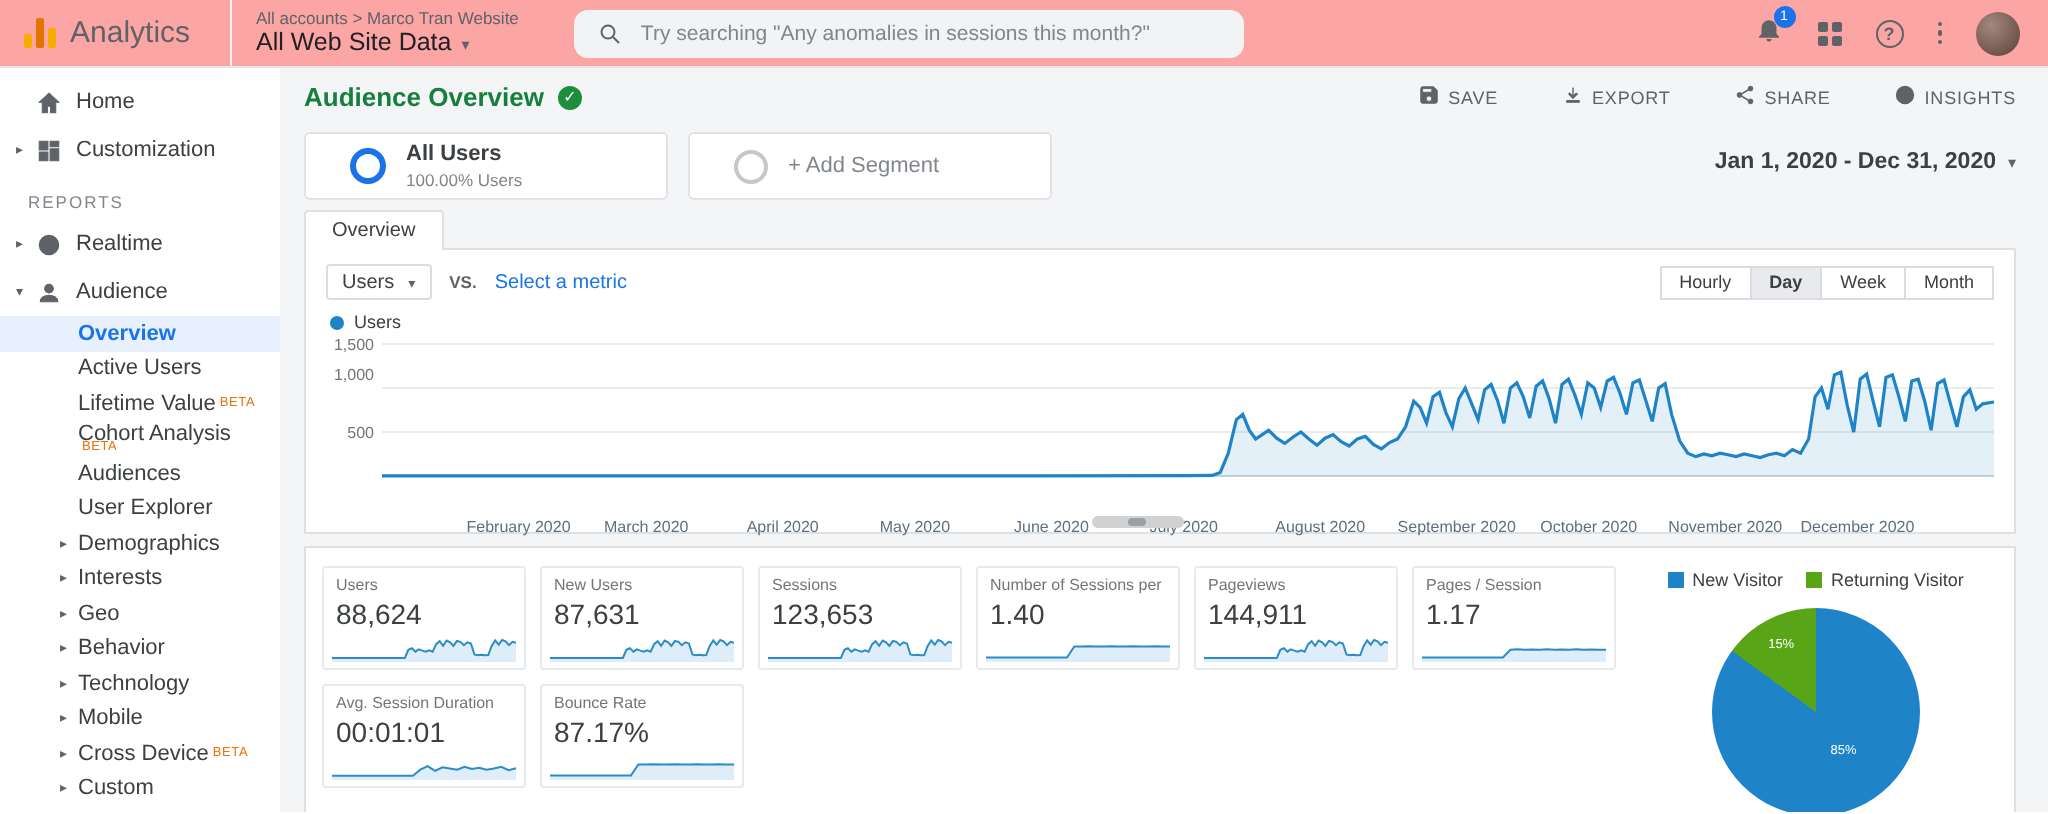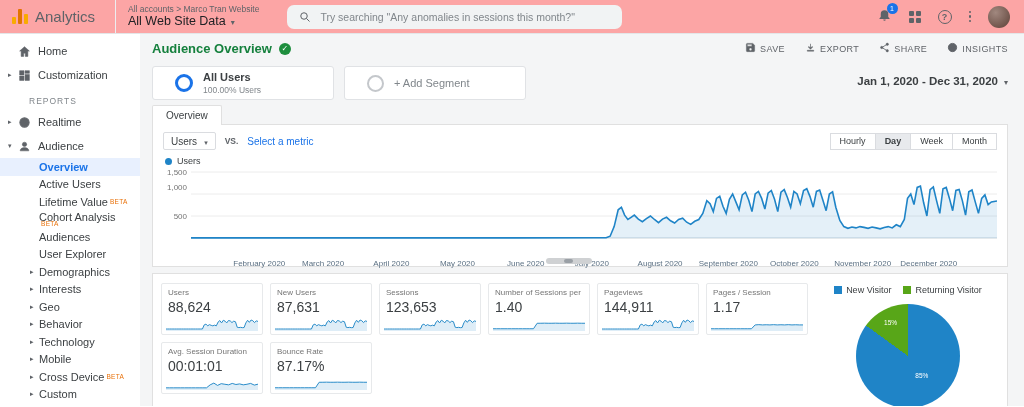--- a/index.html
+++ b/index.html
@@ -33,31 +33,31 @@
   .avatar{width:22px;height:22px;border-radius:50%;background:radial-gradient(circle at 35% 30%,#a1887f,#5d4037)}
   
   .body{display:flex;height:372px}
   .sidebar{width:140px;background:#fff;padding-top:5px;overflow:hidden;flex:none}
   .main{flex:1;background:#f4f5f6;overflow:hidden;position:relative}
   
   .nav-item{display:flex;align-items:center;height:24px;padding-left:8px;font-size:11px;color:#3c4043;cursor:pointer}
   .expander{width:10px;font-size:7px;color:#5f6368;flex:none}
   .nav-icon{width:20px;flex:none;display:flex;align-items:center}
   .nav-icon svg{width:13px;height:13px;fill:#5f6368;stroke:#5f6368}
-  .nav-section{font-size:8.5px;letter-spacing:1px;color:#80868b;padding:9px 0 4px 29px}
+  .nav-section{font-size:8.5px;letter-spacing:1px;color:#80868b;padding:9px 0 4px 14px}
   .nav-sub{display:flex;flex-wrap:wrap;align-items:center;min-height:17.5px;padding-left:30px;font-size:11px;color:#3c4043;cursor:pointer}
   .sub-expander{width:9px;font-size:7px;color:#5f6368;flex:none}
   .nav-sub.selected{background:#e8f0fe;color:#1a73e8;font-weight:700}
   .beta{font-size:6.5px;color:#e8710a;letter-spacing:.3px;margin-left:2px;vertical-align:super}
   .beta.below{width:100%;padding-left:9px;margin-top:-3px;line-height:1}
   
   .report-header{display:flex;align-items:center;height:27px;padding:2px 16px 0 12px}
   .title{font-size:13px;font-weight:700;color:#15803d}
   .check{width:12px;height:12px;border-radius:50%;background:#1e8e3e;color:#fff;font-size:8px;display:flex;align-items:center;justify-content:center;margin-left:7px}
-  .actions{margin-left:auto;display:flex;gap:20px}
+  .actions{margin-left:auto;display:flex;gap:32px}
   .action{display:flex;align-items:center;gap:4px;font-size:9px;letter-spacing:.4px;color:#5f6368;background:none;border:none;cursor:pointer;font-family:inherit}
   .action svg{width:11px;height:11px;fill:#5f6368;stroke:#5f6368}
   
   .segment-strip{display:flex;align-items:flex-start;padding:5px 16px 0 12px}
   .seg-card{width:182px;height:34px;background:#fff;border:1px solid #e0e2e5;border-radius:3px;display:flex;align-items:center;padding:0 22px;gap:10px;cursor:pointer}
   .seg-card+.seg-card{margin-left:10px}
   .seg-ring{width:18px;height:18px;border:3px solid #1a73e8;border-radius:50%;flex:none}
   .seg-ring.gray{border:2px solid #c4c7cb;width:17px;height:17px}
   .seg-title{font-size:11px;font-weight:700;color:#3c4043;line-height:1.25}
   .seg-sub{font-size:8.5px;color:#80868b}

